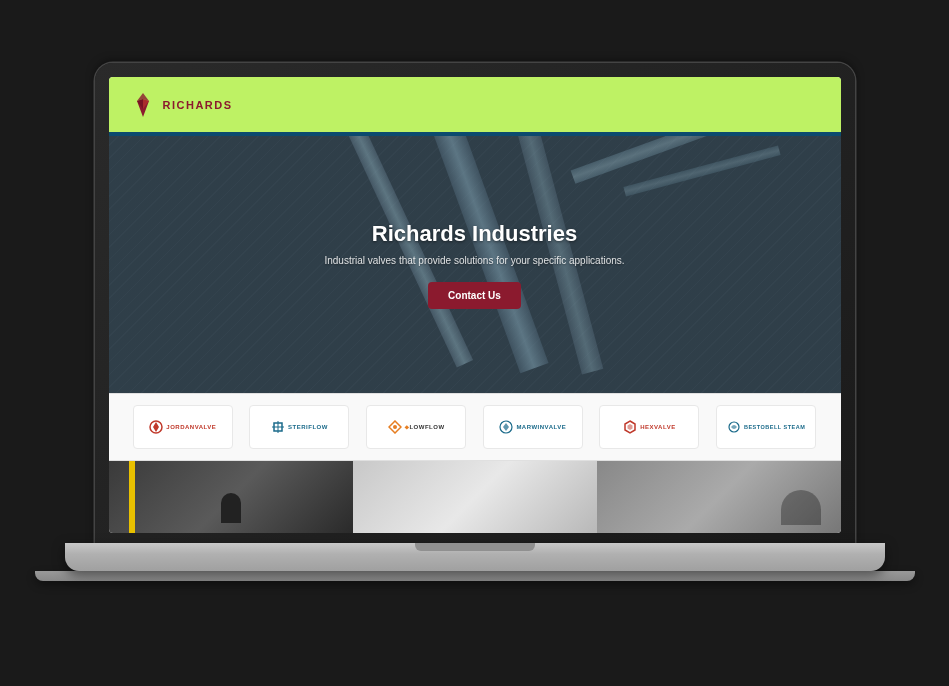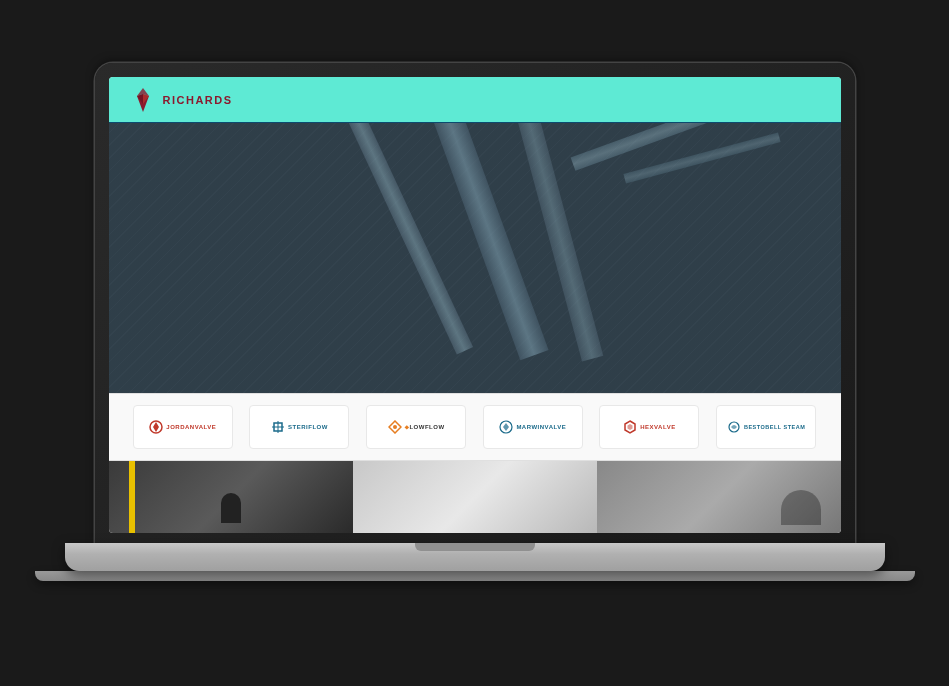--- a/index.html
+++ b/index.html
@@ -74,27 +74,27 @@
     .website {
       width: 100%;
       height: 100%;
       display: flex;
       flex-direction: column;
       overflow: hidden;
     }
 
     
     .header {
-      background: #5eead4;
-      height: 46px;
+      background: #bef264;
+      height: 59px;
       display: flex;
       align-items: center;
       justify-content: space-between;
       padding: 0 20px;
-      border-bottom: 1px solid #0c4a6e;
+      border-bottom: 4px solid #0c4a6e;
       flex-shrink: 0;
       box-shadow: 0 1px 3px rgba(0,0,0,0.1);
     }
 
     .logo-area {
       display: flex;
       align-items: center;
       gap: 6px;
     }
 
@@ -365,20 +365,25 @@
 
         <div class="hero">
           <div class="hero-bg"></div>
           <div class="pipe-decor">
             <div class="pipe-1"></div>
             <div class="pipe-2"></div>
             <div class="pipe-3"></div>
             <div class="pipe-4"></div>
             <div class="pipe-5"></div>
           </div>
+          <div class="hero-content">
+            <h1 class="hero-title">Richards Industries</h1>
+            <p class="hero-subtitle">Industrial valves that provide solutions for your specific applications.</p>
+            <button class="contact-btn">Contact Us</button>
+          </div>
         </div>
 
         <div class="brands-bar">
 
           <div class="brand-card">
             <div class="brand-logo">
               <svg class="brand-icon" viewBox="0 0 14 14">
                 <circle cx="7" cy="7" r="6" fill="none" stroke="#c0392b" stroke-width="1.5"></circle>
                 <path d="M7,2 L10,7 L7,12 L4,7 Z" fill="#c0392b"></path>
               </svg>

